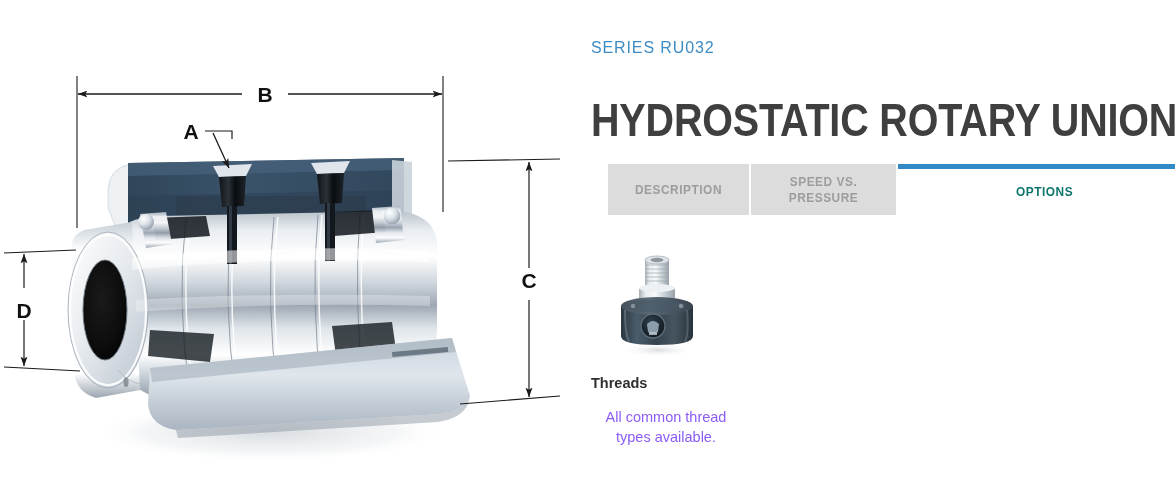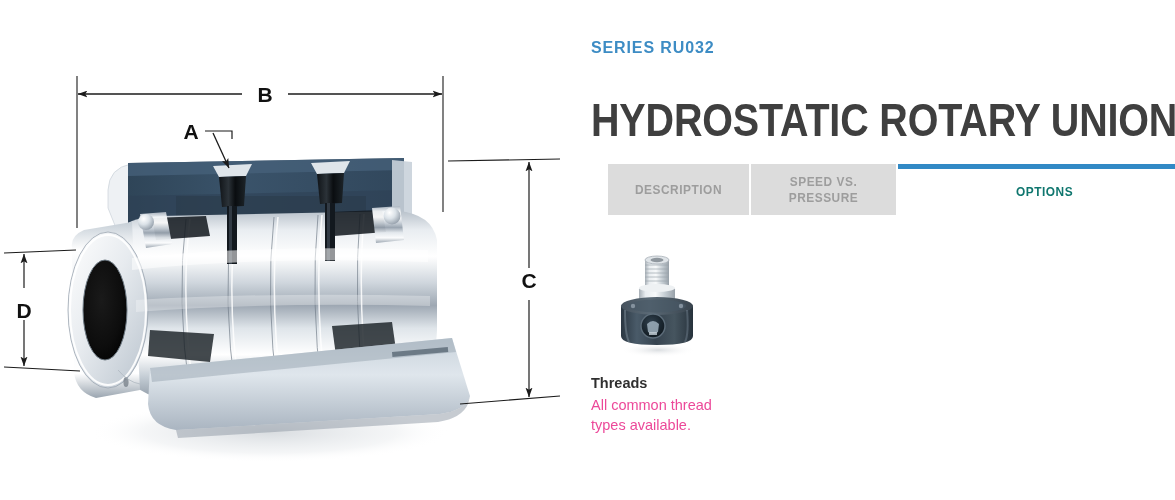--- a/index.html
+++ b/index.html
@@ -33,21 +33,21 @@
   
   .info-pane {
     position: absolute;
     left: 591px; top: 0;
     width: 584px; height: 500px;
   }
   .series-label {
     position: absolute;
     left: 0; top: 40px;
     font-size: 16px;
-    font-weight: bold;
+    font-weight: normal;
     letter-spacing: 0.055em;
     color: #3d8cc4;
     line-height: 1;
     white-space: nowrap;
   }
   .product-title {
     position: absolute;
     left: 0; top: 64px;
     font-family: "Liberation Sans Narrow", "Liberation Sans", sans-serif;
     font-size: 47px;
@@ -112,25 +112,26 @@
   }
   .option-thumb svg { display: block; }
   .option-name {
     margin-top: 10px;
     font-size: 14.5px;
     font-weight: bold;
     color: #2f2f2f;
     line-height: 1.35;
   }
   .option-desc {
-    margin-top: 1px;
+    margin-top: 13px;
     font-size: 14.5px;
-    color: #ec4899;
+    color: #8b5cf6;
     line-height: 1.42;
     max-width: 150px;
+    text-align: center;
   }
 </style>
 </head>
 <body>
 
 <div class="page">
 
   <div class="drawing-pane">
     <svg class="drawing-svg" viewBox="0 0 580 500" xmlns="http://www.w3.org/2000/svg">
       <defs>

